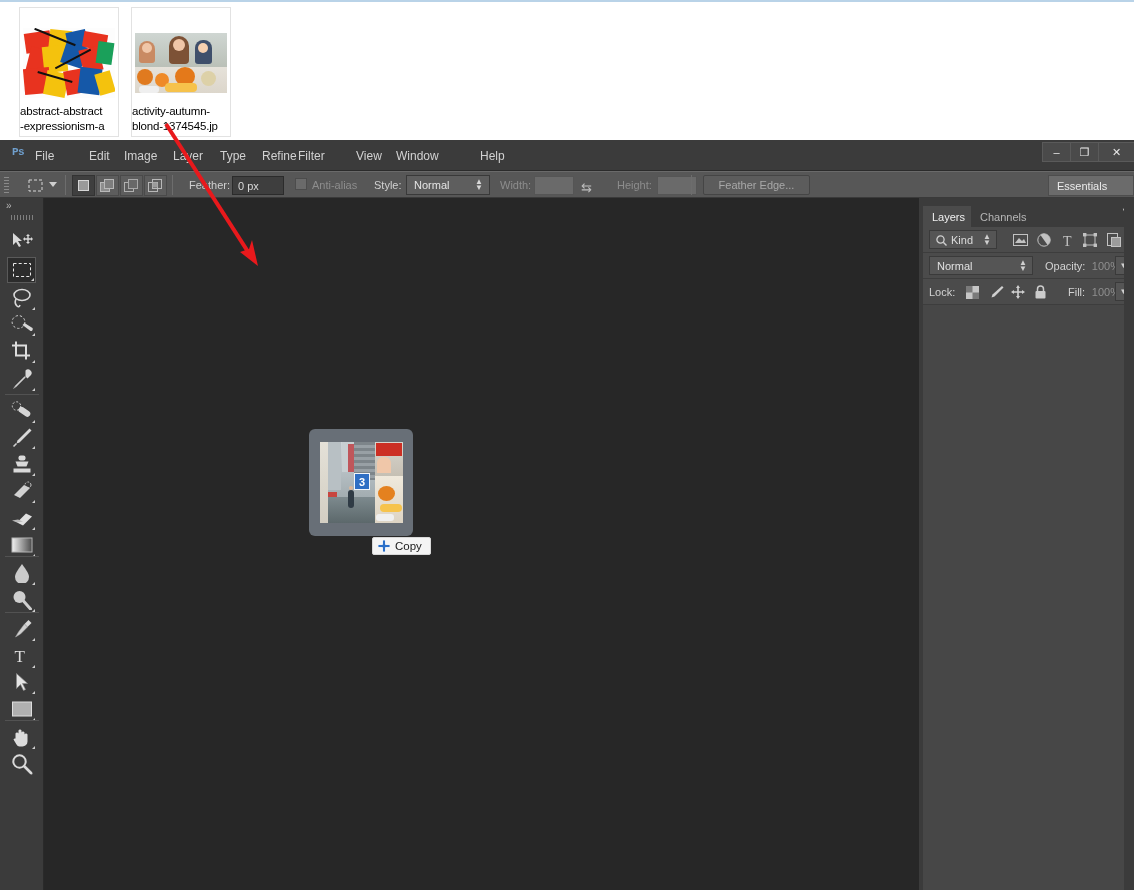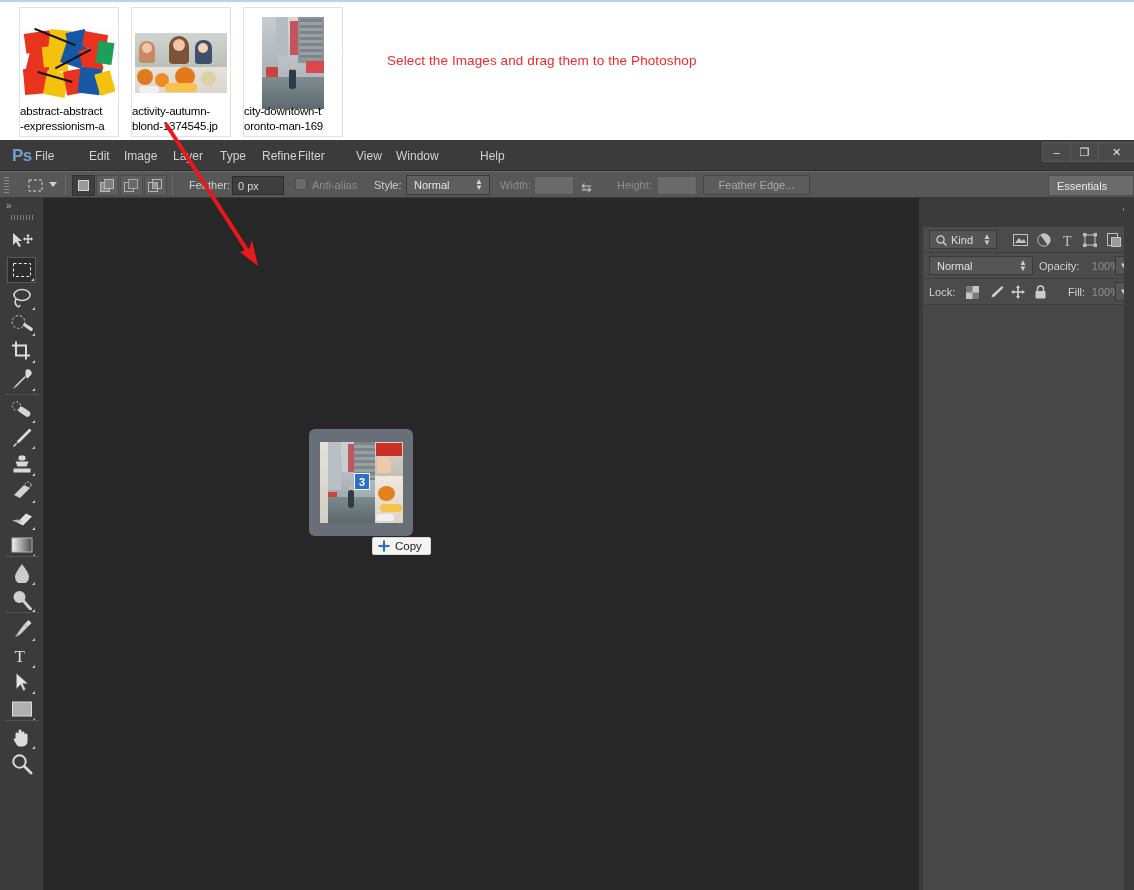--- a/index.html
+++ b/index.html
@@ -63,22 +63,22 @@
   }
 
   
   #menubar {
     position: absolute; left: 0; top: 0; width: 1134px; height: 31px;
     background: #3b3b3b;
     border-bottom: 1px solid #2b2b2b;
   }
   #ps-logo {
     position: absolute; left: 12px; top: 6px;
-    font-size: 17px; font-weight: bold; color: #6f9fcd;
-    font-family: Liberation Sans, sans-serif;
+    font-size: 11px; font-weight: bold; color: #6f9fcd;
+    font-family: Liberation Mono, monospace;
     letter-spacing: -0.5px;
   }
   .menu-item {
     position: absolute; top: 8px;
     font-size: 12px; color: #d2d2d2;
     font-family: "Liberation Sans", sans-serif;
     cursor: default; padding: 1px 3px;
   }
   .win-btn {
     position: absolute; top: 2px; width: 29px; height: 20px;
@@ -369,41 +369,21 @@
         <i style="left:40px;top:34px;width:20px;height:19px;background:#e4791a;border-radius:50%"></i>
         <i style="left:66px;top:38px;width:15px;height:15px;background:#ddd1a8;border-radius:50%"></i>
         <i style="left:30px;top:50px;width:32px;height:9px;background:#f6c24b;border-radius:4px"></i>
         <i style="left:4px;top:53px;width:20px;height:7px;background:#efefef;border-radius:3px"></i>
       </div>
     </div>
     <div class="thumb-caption">activity-autumn-
 blond-1374545.jp</div>
   </div>
 
-  <div class="thumb-tile" id="tile-2">
-    <div class="thumb-img-wrap">
-      <div class="art-photo" style="width:62px;height:92px">
-        <i style="left:0;top:0;width:62px;height:92px;background:linear-gradient(180deg,#d6dadd,#9aa6ab)"></i>
-        <i style="left:0;top:0;width:16px;height:58px;background:linear-gradient(180deg,#c6ccd0,#a9b2b6)"></i>
-        <i style="left:14px;top:0;width:12px;height:40px;background:#b4bdc1"></i>
-        <i style="left:36px;top:0;width:26px;height:46px;background:#8d9499"></i>
-        <i style="left:38px;top:2px;width:22px;height:40px;background:repeating-linear-gradient(180deg,#7c8389 0 3px,#99a1a6 3px 6px)"></i>
-        <i style="left:28px;top:4px;width:8px;height:34px;background:#c2545a"></i>
-        <i style="left:44px;top:44px;width=18px;width:18px;height:12px;background:#d9494c"></i>
-        <i style="left:4px;top:50px;width:12px;height:10px;background:#c7453f"></i>
-        <i style="left:0;top:60px;width:62px;height:32px;background:linear-gradient(180deg,#7f8c90,#5e6a6d)"></i>
-        <i style="left:27px;top:52px;width:7px;height:20px;background:#2f3b45;border-radius:3px"></i>
-        <i style="left:28px;top:48px;width:5px;height:5px;background:#dcb79a;border-radius:50%"></i>
-      </div>
-    </div>
-    <div class="thumb-caption">city-downtown-t
-oronto-man-169</div>
-  </div>
-
-  <div id="annotation">Select the Images and drag them to the Photoshop</div>
+
 </div>
 
 <div id="ps-window">
 
   <div id="menubar">
     <div id="ps-logo">Ps</div>
     <div class="menu-item" style="left:32px">File</div>
     <div class="menu-item" style="left:86px">Edit</div>
     <div class="menu-item" style="left:121px">Image</div>
     <div class="menu-item" style="left:170px">Layer</div>
@@ -681,20 +661,24 @@
       <span id="copy-plus">
         <svg width="12" height="12">
             <path d="M4.5 0 h3 v4.5 h4.5 v3 h-4.5 v4.5 h-3 v-4.5 h-4.5 v-3 h4.5 z" fill="#2a6fc9" stroke="#ffffff" stroke-width="0.8"></path>
           </svg>
       </span>
       <span>Copy</span>
     </div>
   </div>
 
   <div id="panel-dock">
+    <div id="panel-tabs">
+      <div class="ptab active" style="left:0">Layers</div>
+      <div class="ptab inactive" style="left:48px">Channels</div>
+    </div>
     <div id="panel-menu">▼</div>
 
     <div id="panel-body">
 
       <div id="filter-row">
         <div id="kind-select">
           <svg width="11" height="11" style="position:absolute;left:6px;top:4px">
               <circle cx="4.5" cy="4.5" r="3.6" fill="none" stroke="#d0d0d0" stroke-width="1.3"></circle>
               <path d="M7.3 7.3 l3.2 3.2" stroke="#d0d0d0" stroke-width="1.4"></path>
             </svg>
@@ -738,21 +722,21 @@
               <rect x="0.5" y="0.5" width="9" height="12" fill="#6b6b6b" stroke="#a8a8a8"></rect>
             </svg>
         </div>
       </div>
 
       <div id="blend-row">
         <div id="blend-select">
           <span>Normal</span>
           <span class="mini-arrows">▲<br>▼</span>
         </div>
-        <div class="pan-label" style="left:116px;top:7px">Opacity:</div>
+        <div class="pan-label" style="left:122px;top:7px">Opacity:</div>
         <div class="pan-value" style="left:167px;top:3px;width:34px">100%</div>
         <div class="pan-dd" style="left:192px;top:3px">▼</div>
       </div>
 
       <div id="lock-row">
         <div class="pan-label" style="left:6px;top:7px">Lock:</div>
         <div class="lock-icon" style="left:40px">
           <svg width="13" height="13">
               <rect width="13" height="13" fill="#c6c6c6"></rect>
               <rect x="0" y="0" width="6.5" height="6.5" fill="#7a7a7a"></rect>

